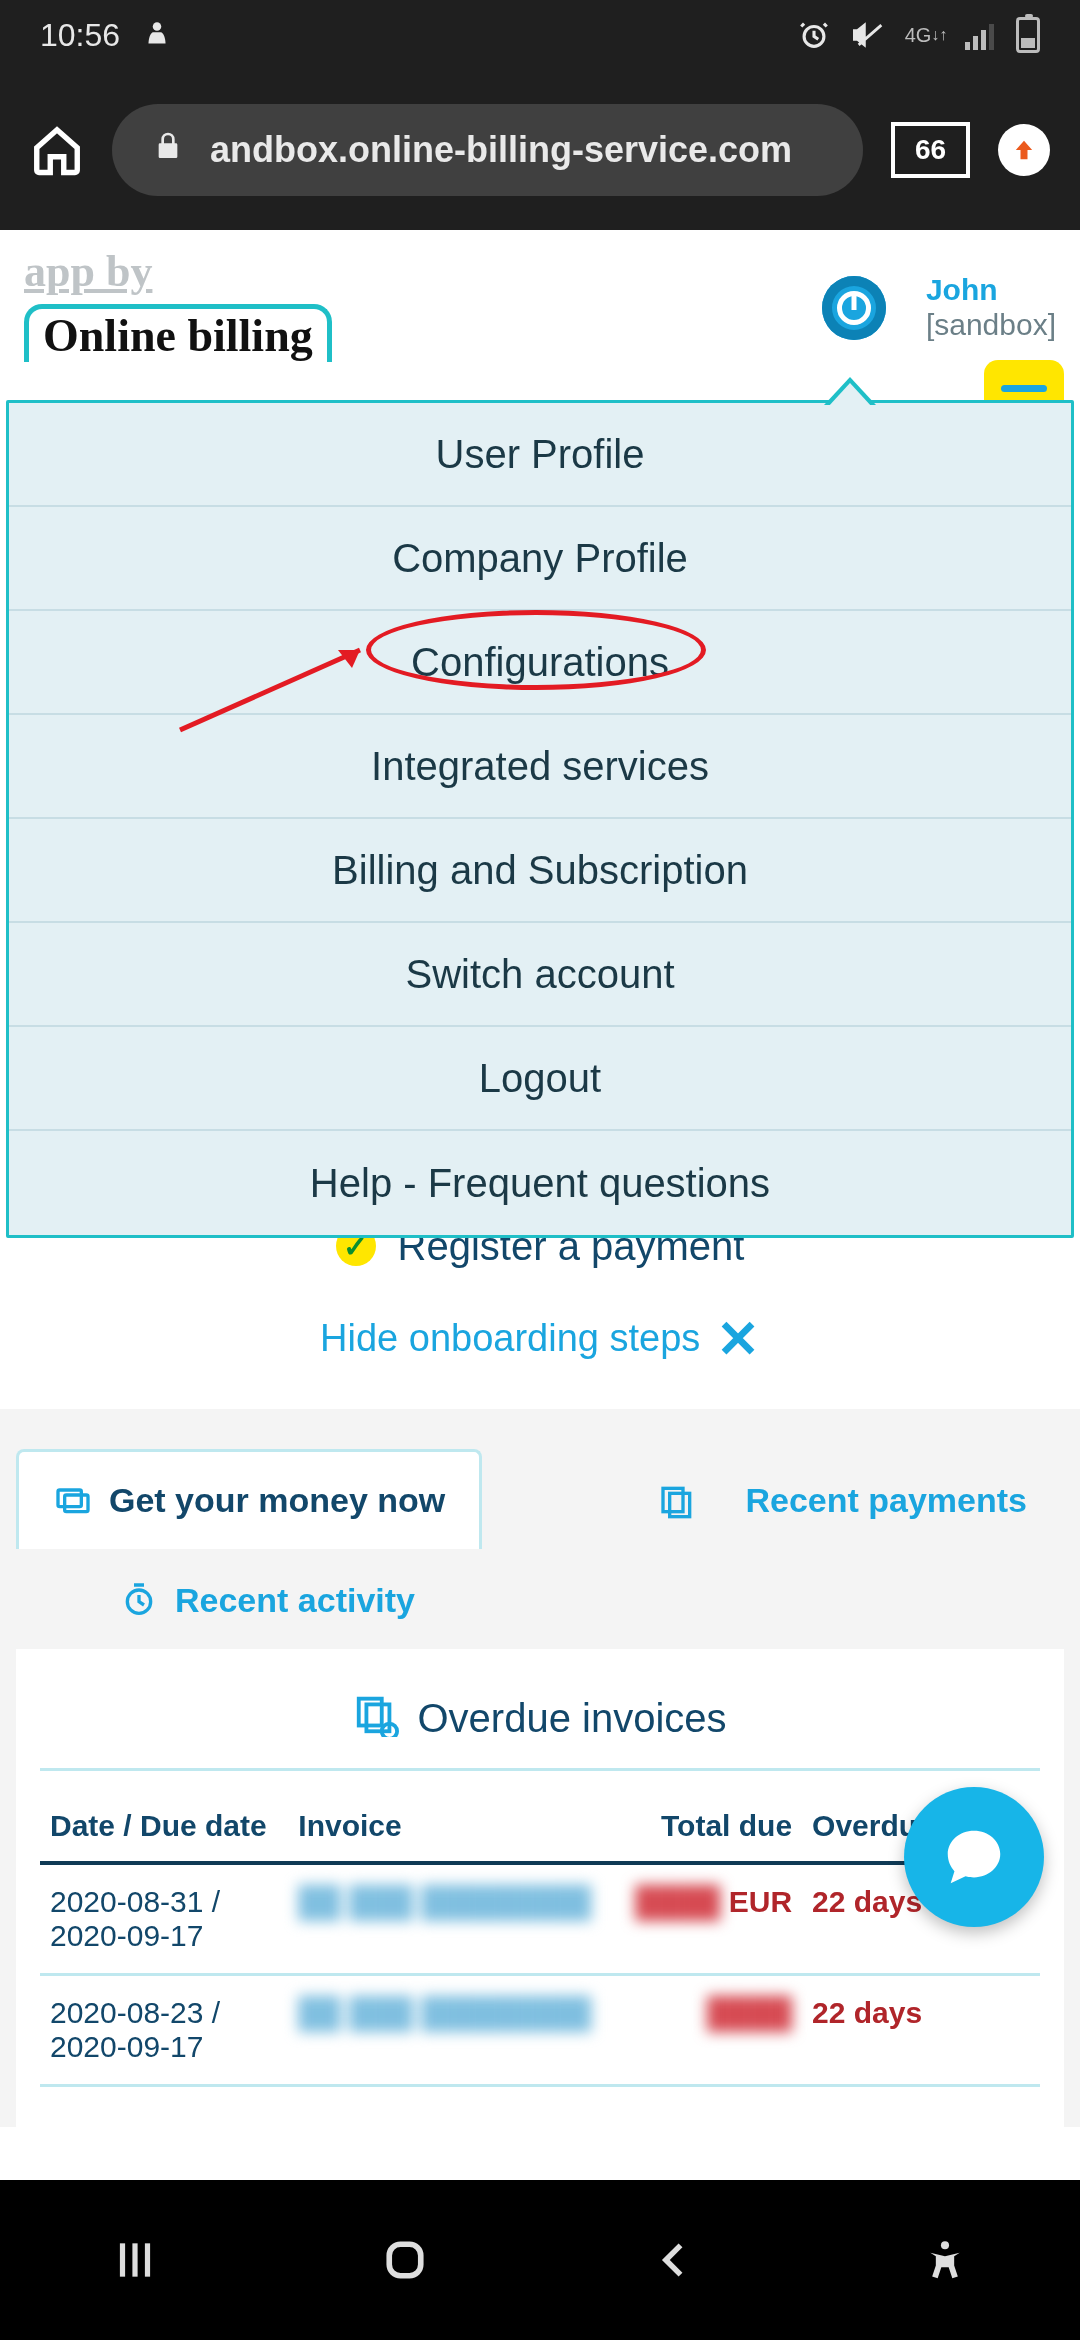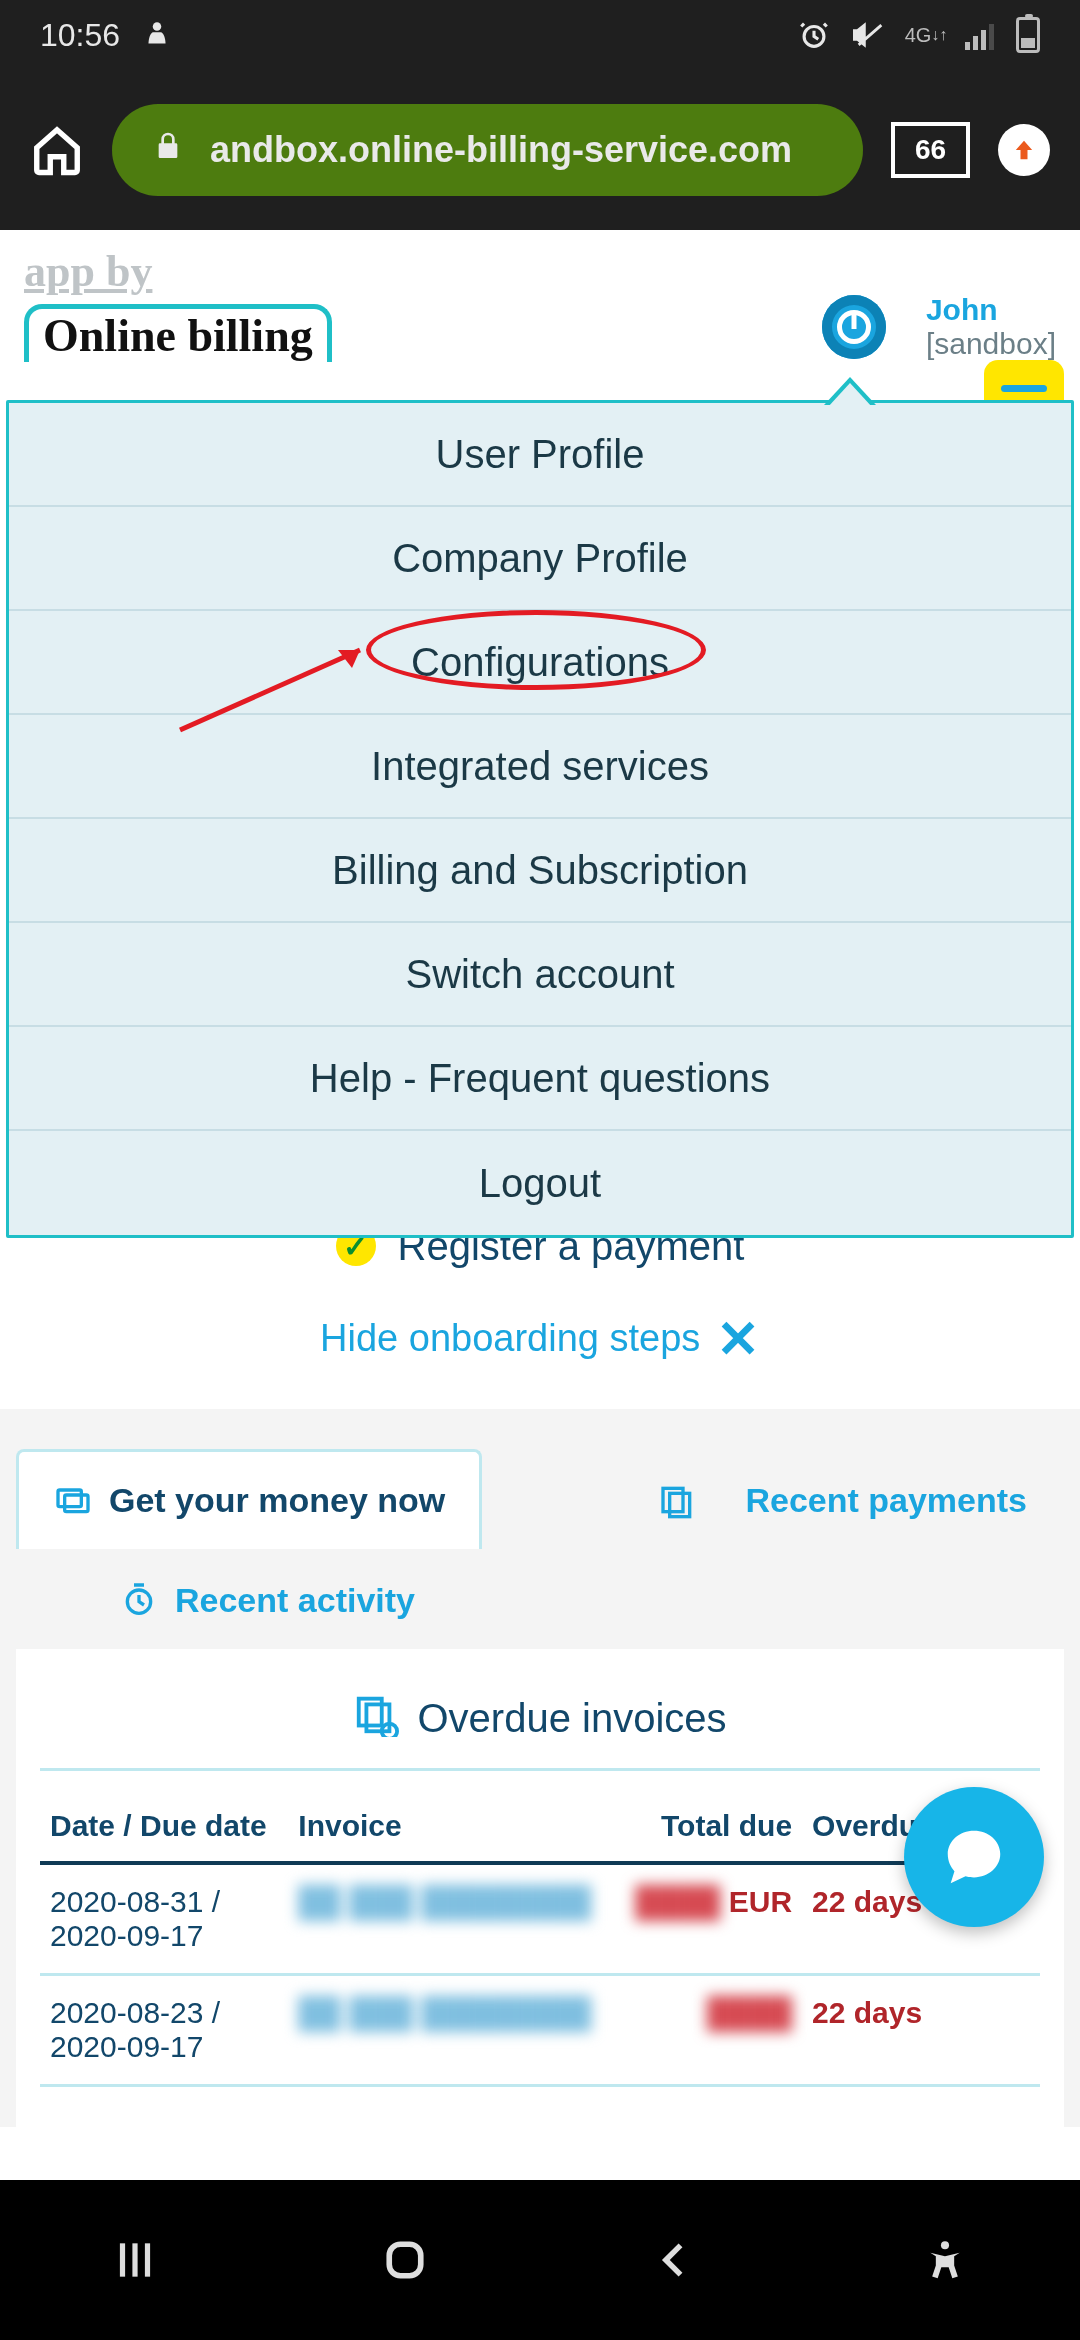--- a/index.html
+++ b/index.html
@@ -14,27 +14,27 @@
   .battery::after{content:""; position:absolute; bottom:2px; left:2px; right:2px; height:10px; background:#bcbcbc;}
   .signal { display:flex; align-items:flex-end; gap:3px; height:30px;}
   .signal span{ width:5px; background:#bcbcbc;}
   .signal span:nth-child(1){height:8px;}
   .signal span:nth-child(2){height:14px;}
   .signal span:nth-child(3){height:20px;}
   .signal span:nth-child(4){height:26px; background:#4a4a4a;}
   
   .browserbar { background:#1f1f1f; height:160px; display:flex; align-items:center; padding:0 30px; gap:28px;}
   .home-ico { width:54px; height:54px; }
-  .urlpill { flex:1; background:#4d7c0f; border-radius:60px; height:92px; display:flex; align-items:center; padding:0 40px; gap:26px; color:#e9e9e9; font-size:36px; font-weight:600; overflow:hidden; white-space:nowrap;}
+  .urlpill { flex:1; background:#404040; border-radius:60px; height:92px; display:flex; align-items:center; padding:0 40px; gap:26px; color:#e9e9e9; font-size:36px; font-weight:600; overflow:hidden; white-space:nowrap;}
   .tabcount { width:79px; height:56px; border:4px solid #fff; border-radius:0; color:#fff; font-size:28px; font-weight:700; display:flex; align-items:center; justify-content:center;}
   .uploadbadge { width:52px; height:52px; background:#fff; border-radius:50%; display:flex; align-items:center; justify-content:center;}
   .uploadbadge svg{ width:28px; height:28px;}
   
   .page { position:relative; background:#fff; }
-  .page-header { display:flex; align-items:flex-end; justify-content:space-between; padding:18px 24px 0 24px; }
+  .page-header { display:flex; align-items:center; justify-content:space-between; padding:18px 24px 0 24px; }
   .brand { font-family: "Comic Sans MS", cursive; color:#bfc4c7; font-size:44px; line-height:1.1; display:flex; flex-direction:column; }
   .brand .line1 { text-decoration:underline; font-weight:700;}
   .brand .line2wrap { position:relative; margin-top:8px; border:5px solid #1fbfc7; border-bottom:none; border-radius:18px 18px 0 0; padding:2px 14px 0 14px; display:inline-block; }
   .brand .line2 { color:#111; font-weight:800; font-size:46px; }
   .userbox { display:flex; align-items:center; gap:16px; padding-top:6px;}
   .power { width:64px; height:64px; border-radius:50%; background:#1aa5df; display:flex; align-items:center; justify-content:center; box-shadow: inset 0 0 0 10px #0c82b6;}
   .power-inner{ width:34px; height:34px; border:5px solid #fff; border-radius:50%; position:relative;}
   .power-inner::after{content:""; position:absolute; left:50%; top:-4px; transform:translateX(-50%); width:5px; height:18px; background:#fff;}
   .usertext { font-size:30px; line-height:1.15;margin-left:24px; }
   .usertext .name{ color:#1aa5df; font-weight:600;}
@@ -177,24 +177,24 @@
     <div class="item">
         <span>Integrated services</span>
       </div>
     <div class="item">
         <span>Billing and Subscription</span>
       </div>
     <div class="item">
         <span>Switch account</span>
       </div>
     <div class="item">
+        <span>Logout</span>
+      </div>
+    <div class="item">
         <span>Help - Frequent questions</span>
-      </div>
-    <div class="item">
-        <span>Logout</span>
       </div>
   </div>
 
   <div class="anno-ellipse" style="left:366px; top:380px;"></div>
   <svg class="anno-arrow" style="left:170px; top:390px;" width="220" height="120">
     <defs></defs>
     <line x1="10" y1="110" x2="190" y2="30" stroke="#e31b23" stroke-width="5"></line>
     <polygon points="190,30 168,30 182,48" fill="#e31b23"></polygon>
   </svg>
 

